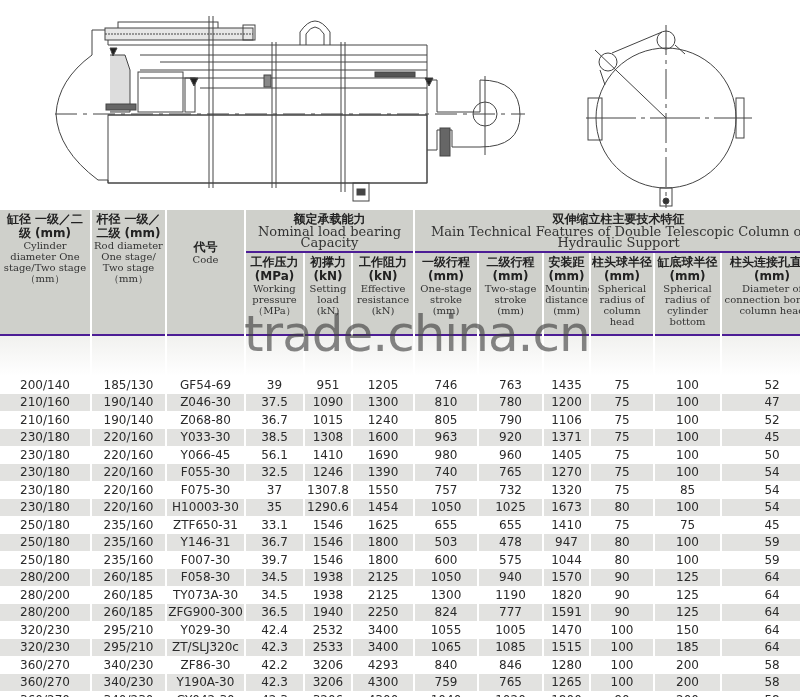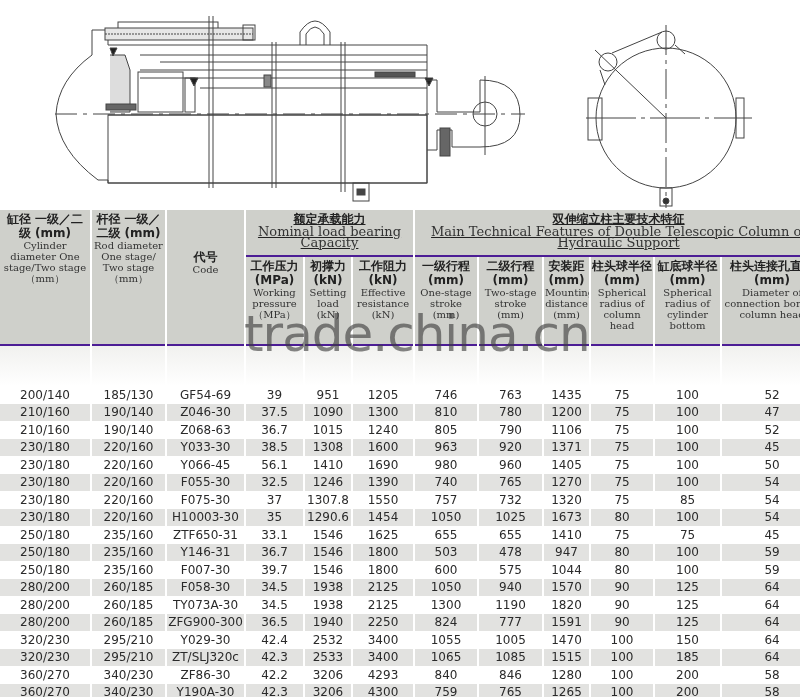--- a/index.html
+++ b/index.html
@@ -3,21 +3,21 @@
 <meta charset="utf-8">
 <style>
   html,body{margin:0;padding:0;background:#ffffff;}
   body{width:800px;height:697px;overflow:hidden;position:relative;font-family:"DejaVu Sans",sans-serif;}
   .drawing{position:absolute;left:0;top:0;width:800px;height:210px;background:#fff;}
   .tbl-wrap{position:absolute;left:0;top:210px;width:800px;height:487px;background:#fff;}
   table{border-collapse:separate;border-spacing:2px 0;width:800px;table-layout:fixed;margin-left:-2px;}
   th{background:#cfd0cb;color:#222;font-weight:normal;vertical-align:top;padding:2px 1px 0 1px;line-height:11px;overflow:hidden;border-bottom:2px solid #4c1d95;}
   th .zh{font-family:"DejaVu Sans",sans-serif;font-weight:bold;font-size:12px;line-height:14px;display:block;}
   th .en{font-family:"DejaVu Serif",serif;font-size:10px;line-height:11px;display:block;color:#333;}
-  th.grp{height:22px;padding-top:2px;text-decoration:underline;}
+  th.grp{height:22px;padding-top:2px;}
   th.grp .en{font-size:13px;}
   th.tall{height:94px;}
   th.sub{height:68px;text-align:center;}
   .wm-row td{height:40px;background:linear-gradient(#f1f1ef,#ffffff);}
   td{font-family:"DejaVu Sans",sans-serif;font-size:12px;color:#2a2a2a;text-align:center;height:17.5px;padding:0;white-space:nowrap;overflow:hidden;}
   tr.odd td{background:#ffffff;}
   tr.even td{background:#e2e2e0;}
   .watermark{position:absolute;left:244px;top:305px;font-family:"DejaVu Sans",sans-serif;font-size:50px;color:rgba(60,60,60,0.62);letter-spacing:-1px;pointer-events:none;}
 </style>
 </head>
@@ -112,21 +112,21 @@
     <thead>
       <tr>
         <th rowspan="2" class="tall">
           <span class="zh">缸径 一级／二级 (mm)</span>
           <span class="en">Cylinder diameter One stage/Two stage （mm）</span>
         </th>
         <th rowspan="2" class="tall">
           <span class="zh">杆径 一级／二级 (mm)</span>
           <span class="en">Rod diameter One stage/ Two stage （mm）</span>
         </th>
-        <th rowspan="2" class="tall" style="padding-top:40px;">
+        <th rowspan="2" class="tall" style="padding-top:30px;">
           <span class="zh">代号</span>
           <span class="en">Code</span>
         </th>
         <th colspan="3" class="grp">
           <span class="zh">额定承载能力</span>
           <span class="en">Nominal load bearing Capacity</span>
         </th>
         <th colspan="6" class="grp">
           <span class="zh">双伸缩立柱主要技术特征</span>
           <span class="en">Main Technical Features of Double Telescopic Column of Hydraulic Support</span>
@@ -210,21 +210,21 @@
           <td>810</td>
           <td>780</td>
           <td>1200</td>
           <td>75</td>
           <td>100</td>
           <td>47</td>
         </tr>
         <tr class="odd">
           <td>210/160</td>
           <td>190/140</td>
-          <td>Z068-63</td>
+          <td>Z068-80</td>
           <td>36.7</td>
           <td>1015</td>
           <td>1240</td>
           <td>805</td>
           <td>790</td>
           <td>1106</td>
           <td>75</td>
           <td>100</td>
           <td>52</td>
         </tr>

